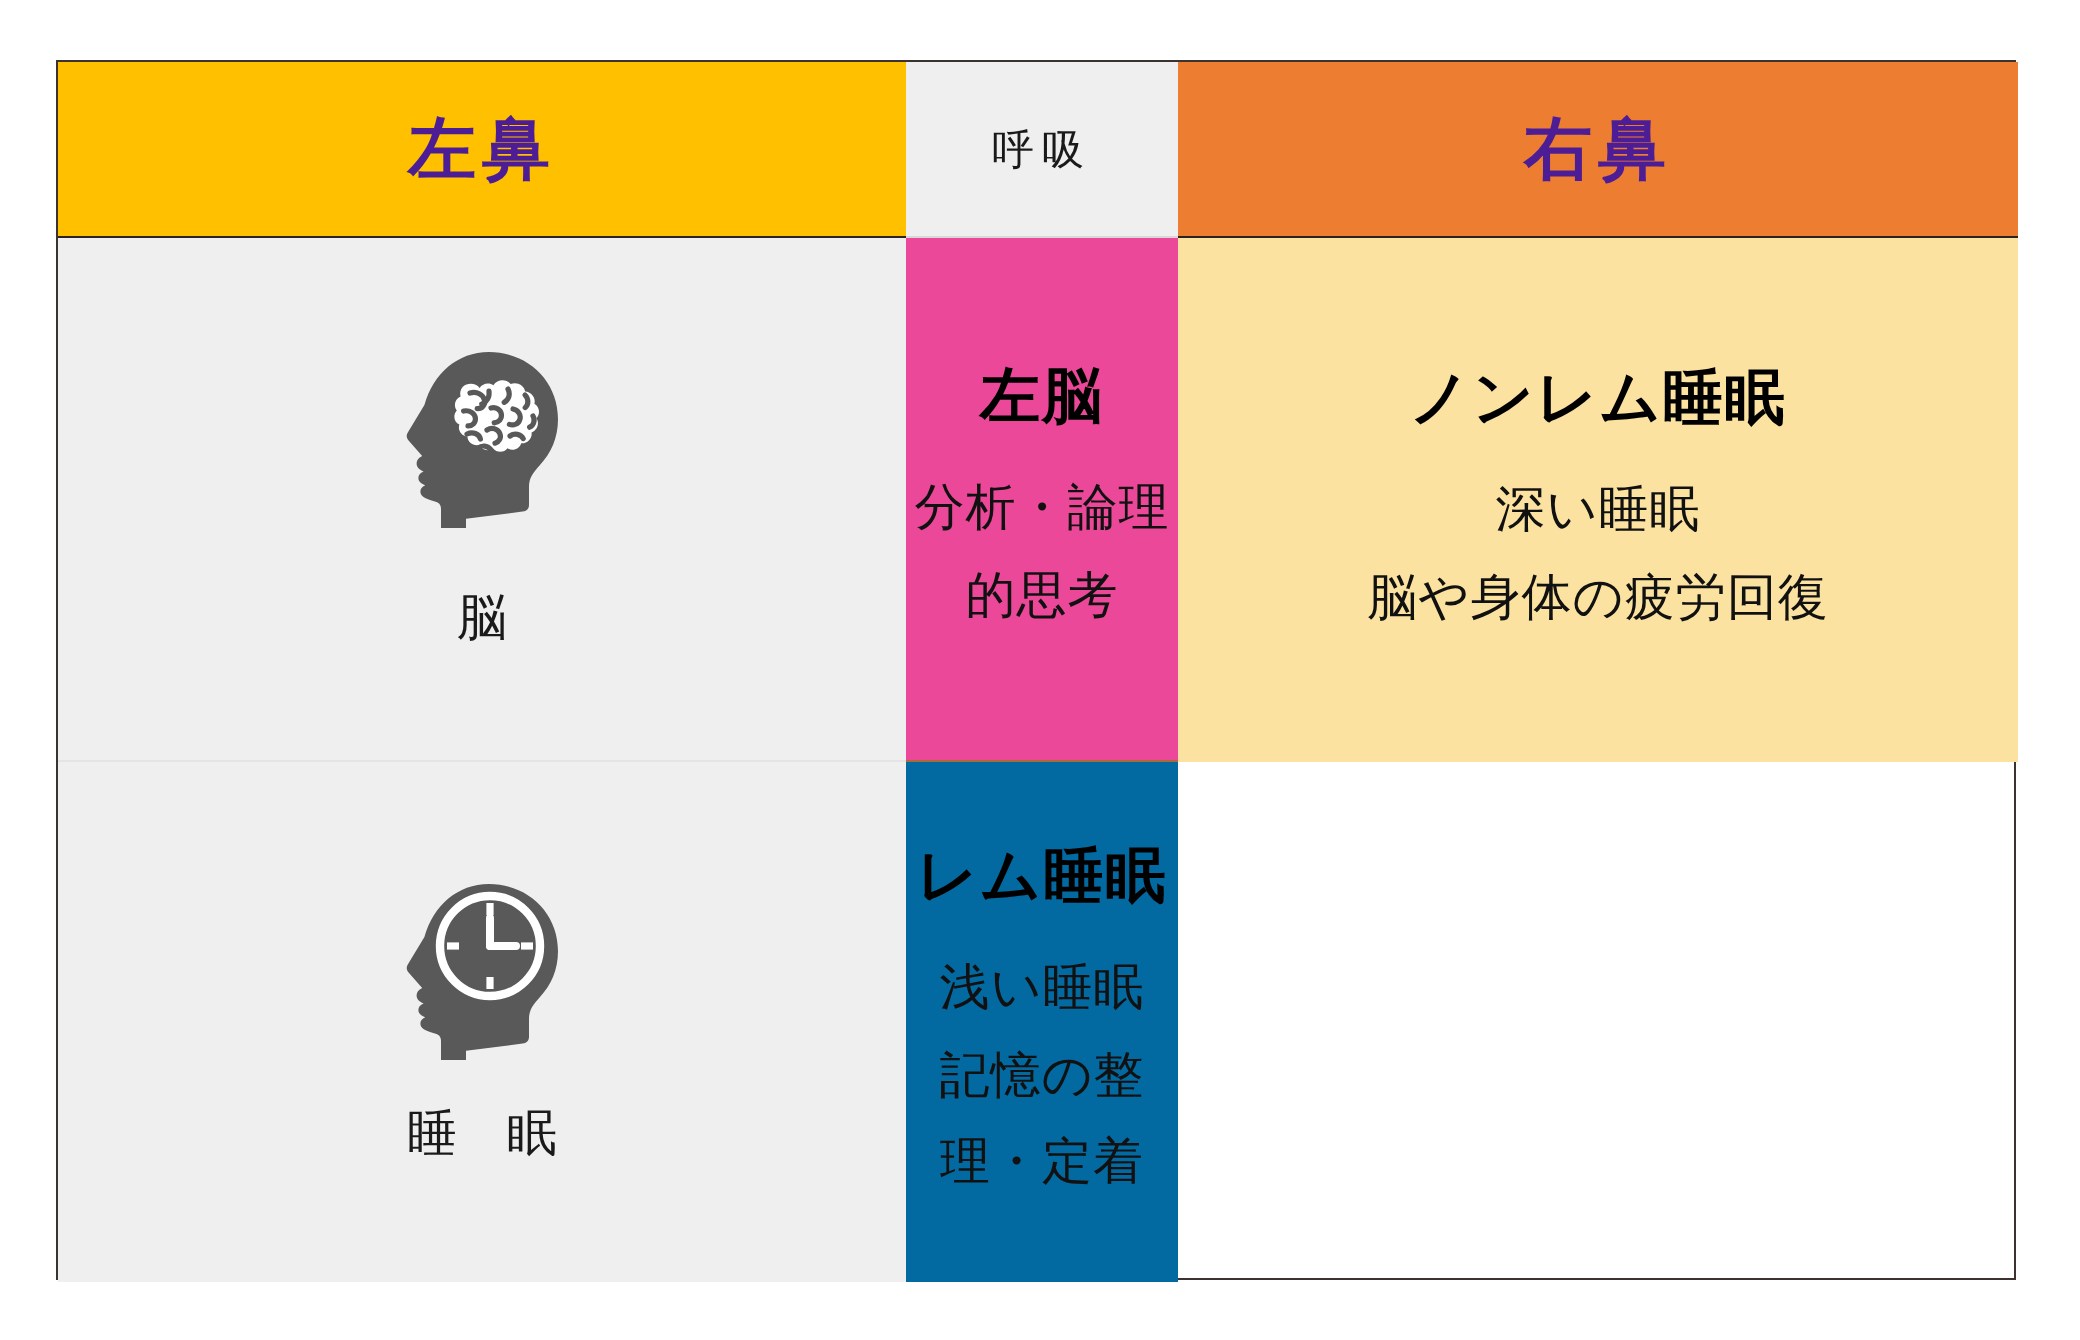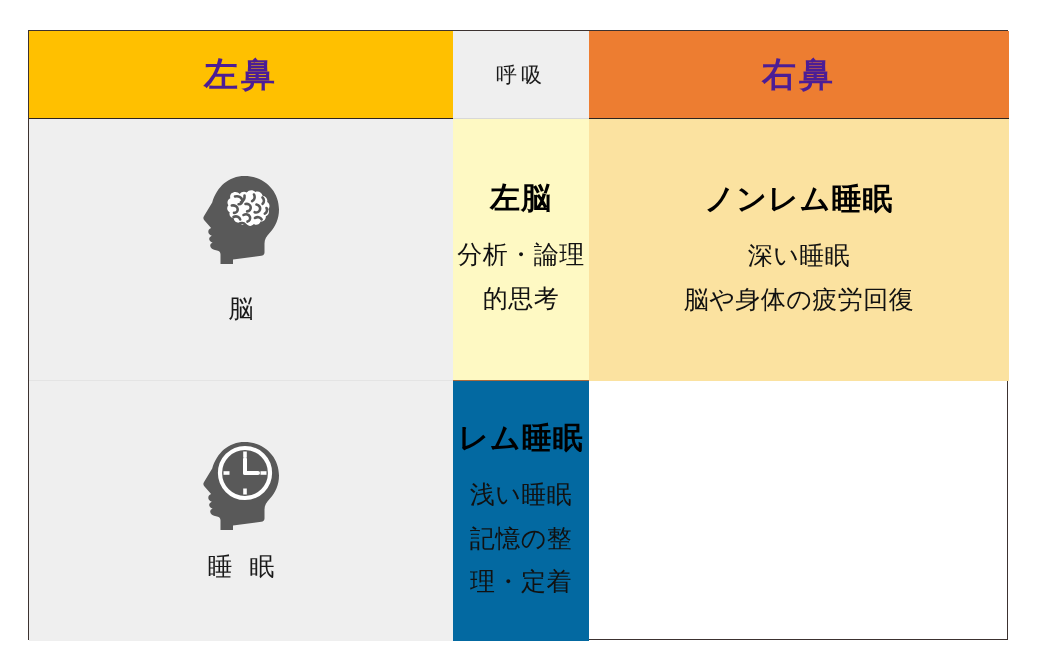--- a/index.html
+++ b/index.html
@@ -43,21 +43,21 @@
   }
 
   
   .hdr-left   { background: #FFC000; border-bottom: 1.5px solid #2b2320; }
   .hdr-mid    { background: #EFEFEF; border-bottom: 1.5px solid #d8d8d8; }
   .hdr-right  { background: #ED7D31; border-bottom: 1.5px solid #2b2320; }
 
   
   .brain-left  { background: #FFD557; border-bottom: 1.5px solid #b98c18; }
   .brain-mid   { background: #EFEFEF; border-bottom: 1.5px solid #e4e4e4; }
-  .brain-right { background: #fef9c3; border-bottom: 1.5px solid #a96a3c; align-items: center; }
+  .brain-right { background: #ec4899; border-bottom: 1.5px solid #a96a3c; align-items: center; }
 
   
   .sleep-left  { background: #FBE2A0; }
   .sleep-mid   { background: #EFEFEF; }
   .sleep-right { background: #0369a1; }
 
   .hdr-title {
     font-size: 34px;
     font-weight: bold;
     color: #4c1d95;
@@ -92,21 +92,21 @@
     justify-content: center;
   }
   .icon-svg { display: block; }
   .icon-label {
     margin-top: 26px;
     font-size: 25px;
     color: #1a1a1a;
     letter-spacing: 5px;
     text-indent: 5px;
   }
-  .icon-label.tight { margin-top: 18px; }
+  .icon-label.tight { margin-top: 18px; font-family: Liberation Mono, monospace; }
 </style>
 </head>
 <body>
 
 <div id="stage">
 
   <div class="table">
 
     <div class="cell hdr-left">
       <div class="hdr-title">左鼻</div>

